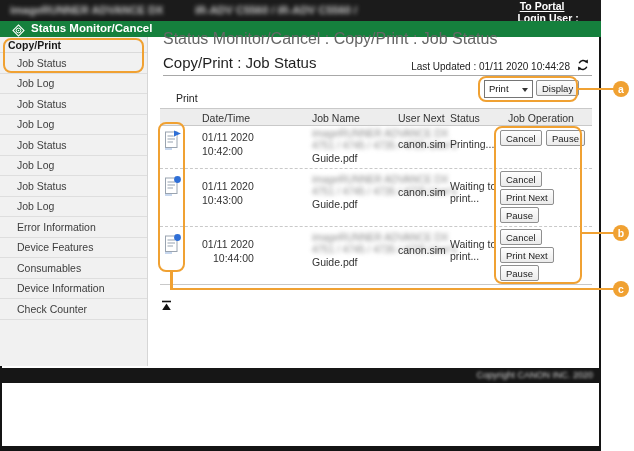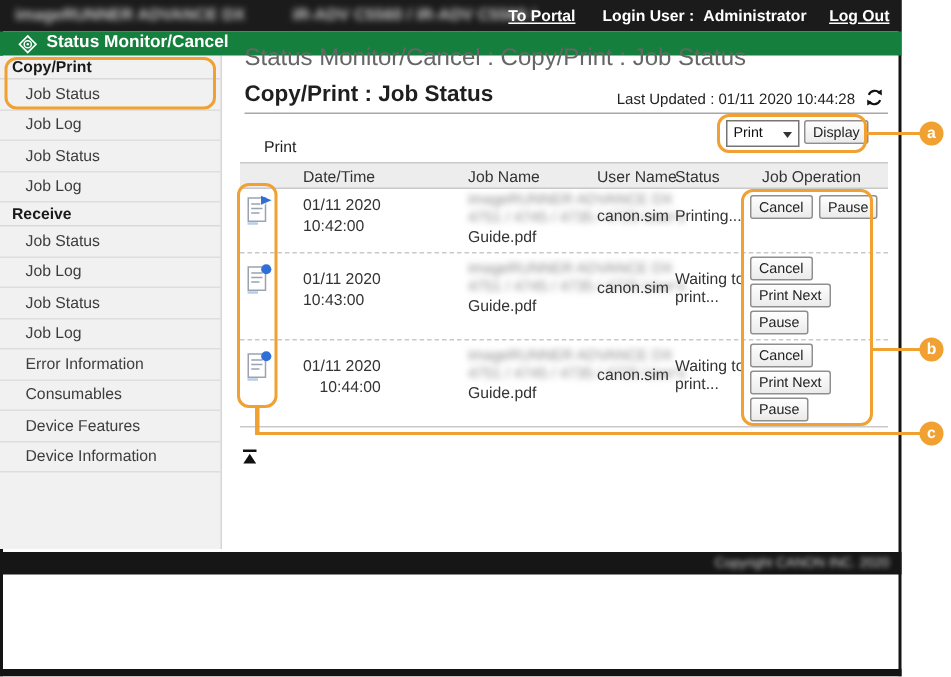--- a/index.html
+++ b/index.html
@@ -19,38 +19,38 @@
   }
 
   
   .topbar1{position:absolute;left:0;top:0;width:601px;height:21px;background:#1b1b1b;z-index:2;
     display:flex;align-items:center;}
   .topbar1 .dev1{position:absolute;left:10px;top:4px;font-size:11px;font-weight:bold;color:#c4c4c4;
     filter:blur(2.3px);white-space:nowrap;}
   .topbar1 .dev2{position:absolute;left:195px;top:4px;font-size:11px;font-weight:bold;color:#c4c4c4;
     filter:blur(2.3px);white-space:nowrap;}
   .topbar1 .links{position:absolute;right:8px;top:0;height:21px;display:flex;align-items:center;
-    font-size:10.5px;font-weight:bold;color:#fff;white-space:nowrap;}
+    font-size:10.5px;font-weight:bold;color:#fff;white-space:nowrap;flex-direction:column;}
   .tlink{text-decoration:underline;cursor:pointer;}
   .topbar2{position:absolute;left:0;top:21px;width:601px;height:16px;background:#15803d;z-index:2;}
   .topbar2 .apptitle{position:absolute;left:31px;top:1px;font-size:11.5px;font-weight:bold;color:#fff;white-space:nowrap;}
   .topbar2 .email{position:absolute;right:8px;top:2px;font-size:10px;color:#dedede;text-decoration:underline;white-space:nowrap;}
   .logo{position:absolute;left:12px;top:2px;}
 
   
   .sidebar{position:absolute;left:0;top:37px;width:148px;height:329px;background:#f1f1f1;
     border-right:1px solid #d6d6d6;box-sizing:border-box;z-index:1;display:flex;flex-direction:column;overflow:hidden;}
   .sb-h{flex:0 0 16px;display:flex;align-items:center;padding-left:8px;
     font-size:10.5px;font-weight:bold;color:#1a1a1a;border-bottom:1px solid #dadada;box-sizing:border-box;}
   .sb-i{flex:0 0 20.5px;display:flex;align-items:center;padding-left:17px;
     font-size:10.5px;color:#3d3d3d;border-bottom:1px solid #dedede;box-sizing:border-box;cursor:pointer;}
 
   
   .breadcrumb{position:absolute;left:163px;top:30px;font-size:16px;color:#666;z-index:2;}
-  .pagetitle{position:absolute;left:163px;top:54px;font-size:15px;font-weight:bold;color:#1f1f1f;z-index:2;}
+  .pagetitle{position:absolute;left:163px;top:54px;font-size:15px;font-weight:normal;color:#1f1f1f;z-index:2;}
   .titlerule{position:absolute;left:163px;top:75px;width:429px;border-top:1px solid #a8a8a8;z-index:2;}
   .lastupdated{position:absolute;left:370px;top:61px;width:200px;text-align:right;font-size:10px;color:#222;z-index:2;}
   .refresh{position:absolute;left:576px;top:58px;z-index:2;cursor:pointer;}
   .printlabel{position:absolute;left:176px;top:92px;font-size:10.5px;color:#222;z-index:2;}
 
   .select{position:absolute;left:484px;top:80px;width:49px;height:18px;background:#fff;
     border:1px solid #757575;box-sizing:border-box;z-index:2;cursor:pointer;}
   .select .val{position:absolute;left:4px;top:2px;font-size:9.5px;color:#111;}
   .select .chev{position:absolute;right:4px;top:7px;width:0;height:0;
     border-left:3.5px solid transparent;border-right:3.5px solid transparent;border-top:4.5px solid #333;}
@@ -107,29 +107,29 @@
   </span>
   <span class="apptitle">Status Monitor/Cancel</span>
 </div>
 
 <div class="sidebar">
   <div class="sb-h">Copy/Print</div>
   <div class="sb-i">Job Status</div>
   <div class="sb-i">Job Log</div>
   <div class="sb-i">Job Status</div>
   <div class="sb-i">Job Log</div>
-  <div class="sb-h">Receive</div>
   <div class="sb-i">Job Status</div>
   <div class="sb-i">Job Log</div>
   <div class="sb-i">Job Status</div>
   <div class="sb-i">Job Log</div>
   <div class="sb-i">Error Information</div>
+  <div class="sb-i">Device Features</div>
   <div class="sb-i">Consumables</div>
-  <div class="sb-i">Device Features</div>
   <div class="sb-i">Device Information</div>
+  <div class="sb-i">Check Counter</div>
 </div>
 
 <div class="breadcrumb">Status Monitor/Cancel : Copy/Print : Job Status</div>
 <div class="pagetitle">Copy/Print : Job Status</div>
 <div class="titlerule"></div>
 <div class="lastupdated">Last Updated : 01/11 2020 10:44:28</div>
 <span class="refresh">
   <svg width="14" height="14" viewBox="0 0 14 14">
     <path d="M3.2 5.2 A4.2 4.2 0 0 1 10.6 4.4" fill="none" stroke="#111" stroke-width="1.4"></path>
     <polygon points="11.8,1.6 11.9,5.6 8.6,3.5" fill="#111"></polygon>
@@ -142,21 +142,21 @@
 
 <div class="select">
   <span class="val">Print</span>
   <span class="chev"></span>
 </div>
 <div class="btn displaybtn">Display</div>
 
 <div class="thead"></div>
 <span class="th" style="left:202px">Date/Time</span>
 <span class="th" style="left:312px">Job Name</span>
-<span class="th" style="left:398px">User Name</span>
+<span class="th" style="left:398px">User Next</span>
 <span class="th" style="left:450px">Status</span>
 <span class="th" style="left:508px">Job Operation</span>
 
 <span class="jobicon" style="top:129px">
   <svg width="20" height="22" viewBox="0 0 20 22">
     <rect x="2.5" y="3" width="11.5" height="15.5" fill="#fff" stroke="#9aa4b0" stroke-width="1"></rect>
     <line x1="4.5" y1="7" x2="12" y2="7" stroke="#97a3b1" stroke-width="1"></line>
     <line x1="4.5" y1="10" x2="12" y2="10" stroke="#97a3b1" stroke-width="1"></line>
     <line x1="4.5" y1="13" x2="10" y2="13" stroke="#97a3b1" stroke-width="1"></line>
     <rect x="10.5" y="3.5" width="3.5" height="4" fill="#fff"></rect>

